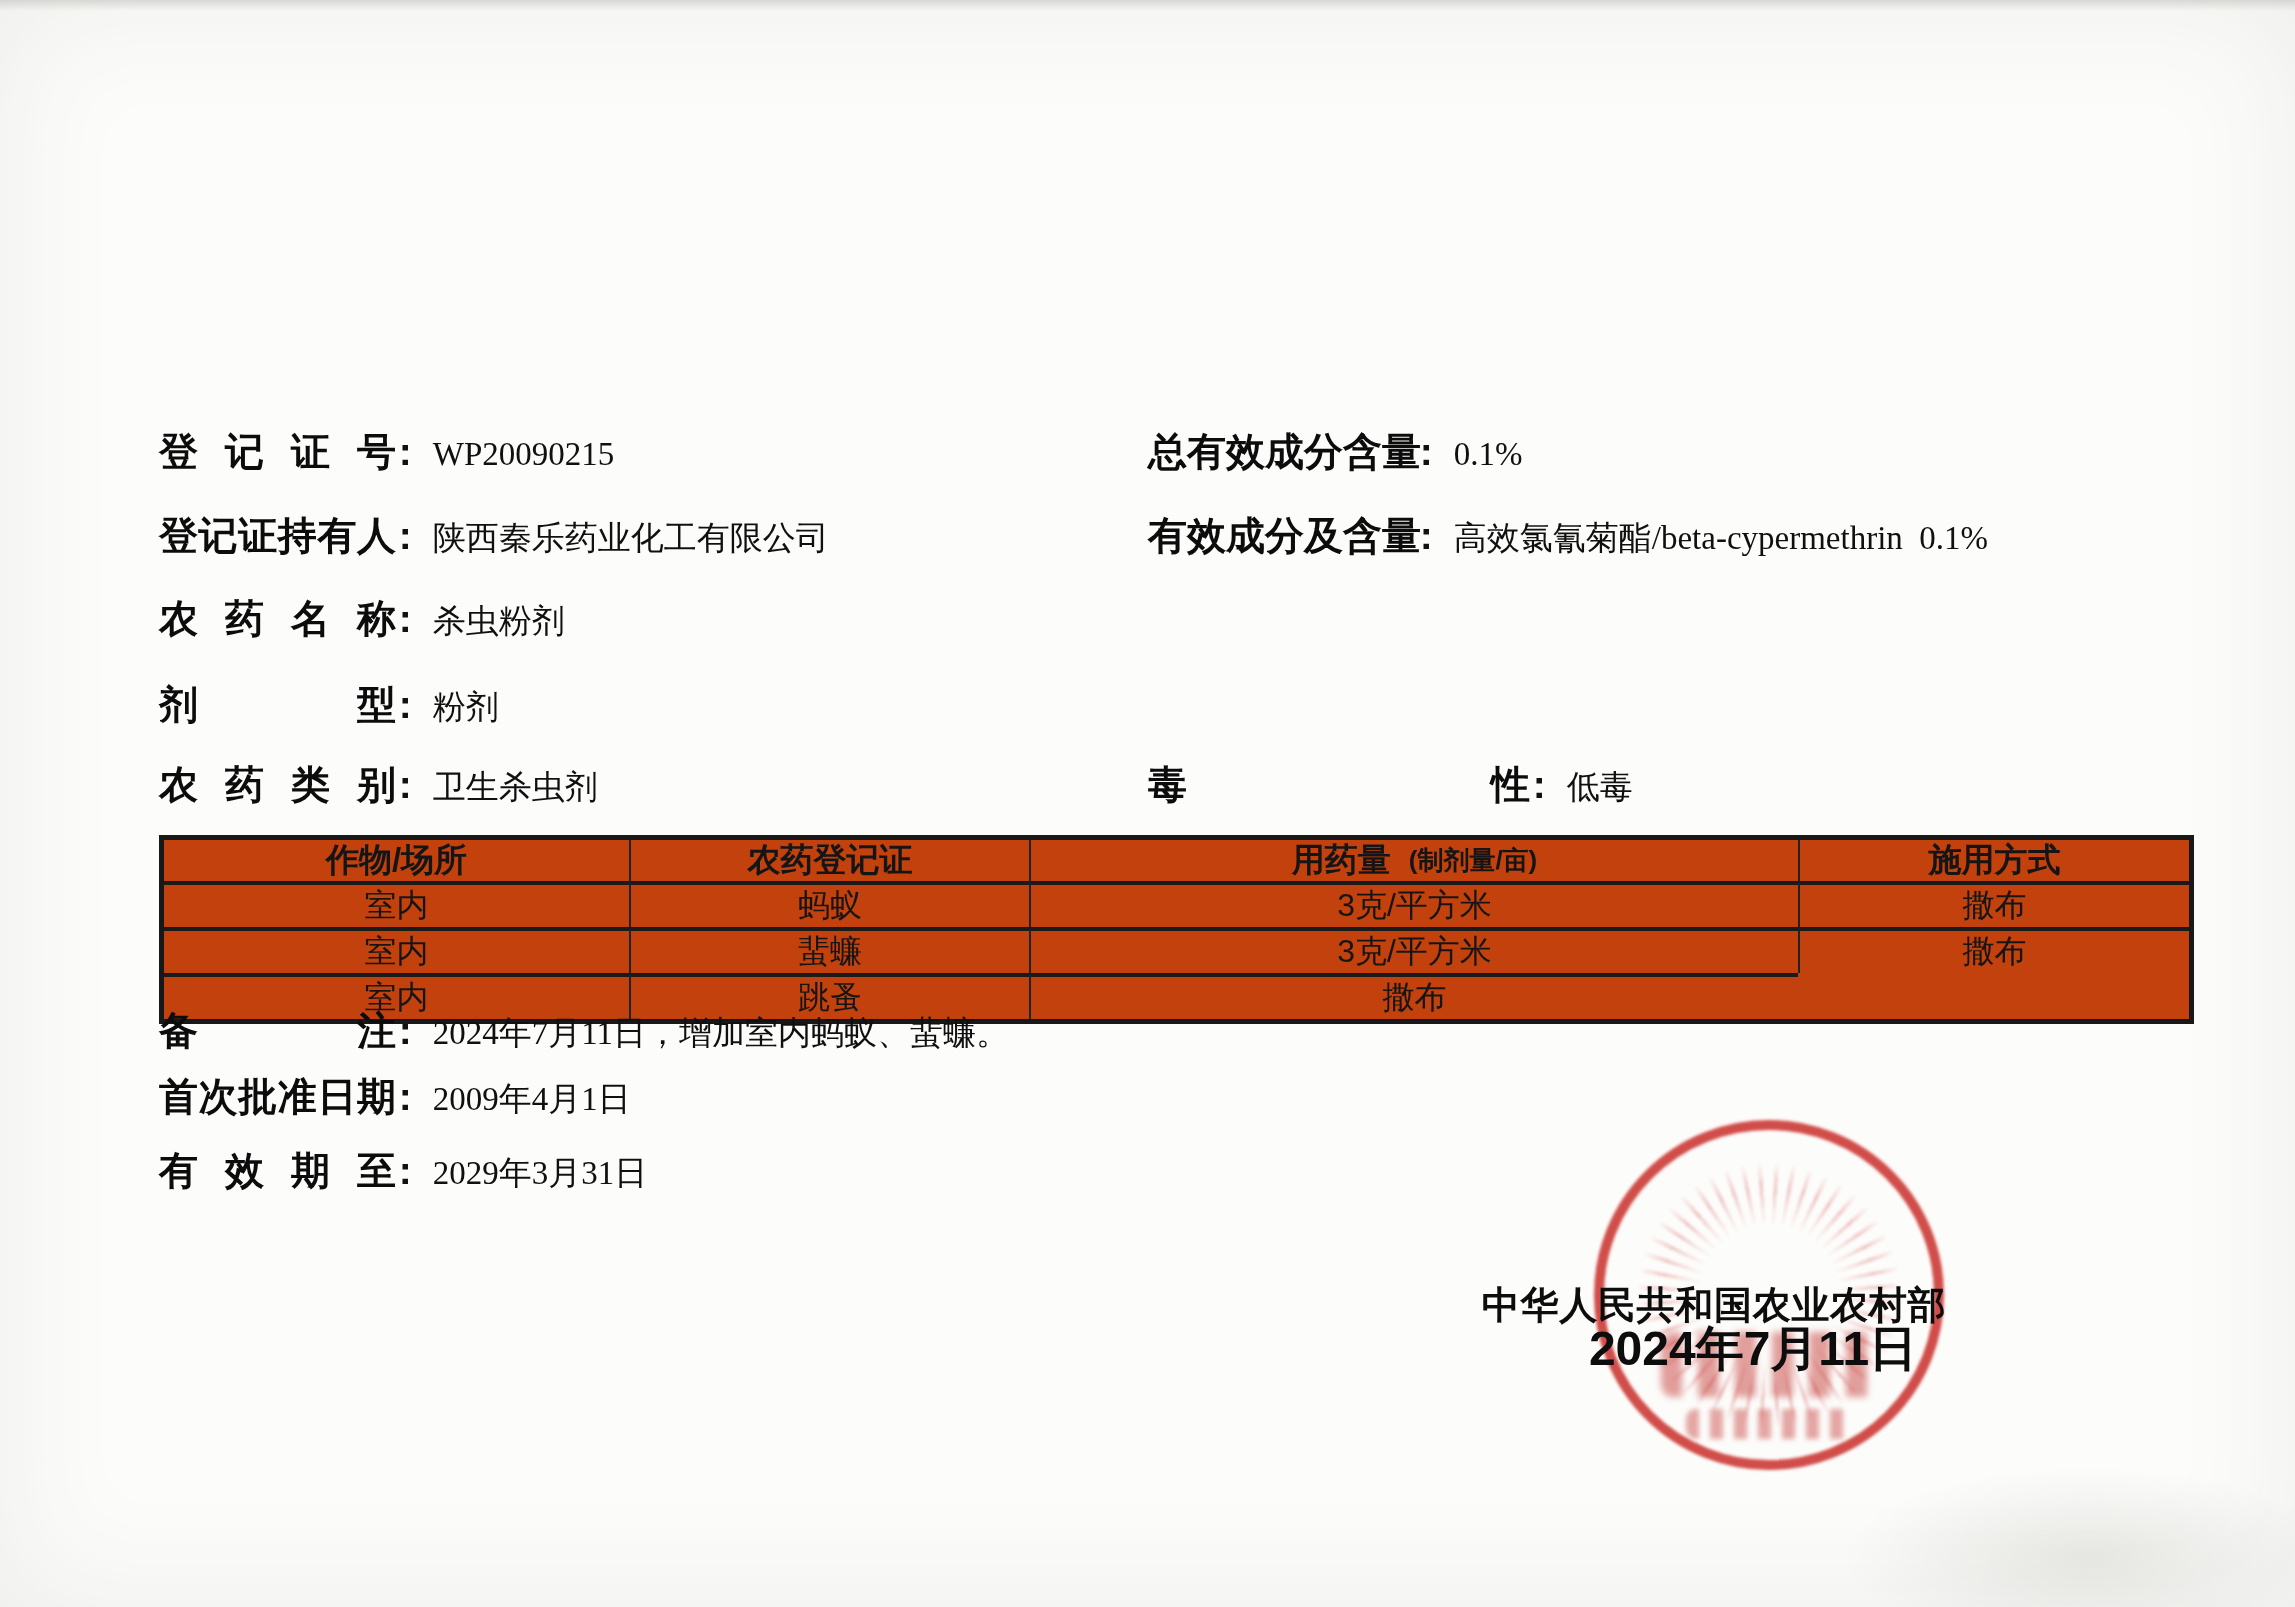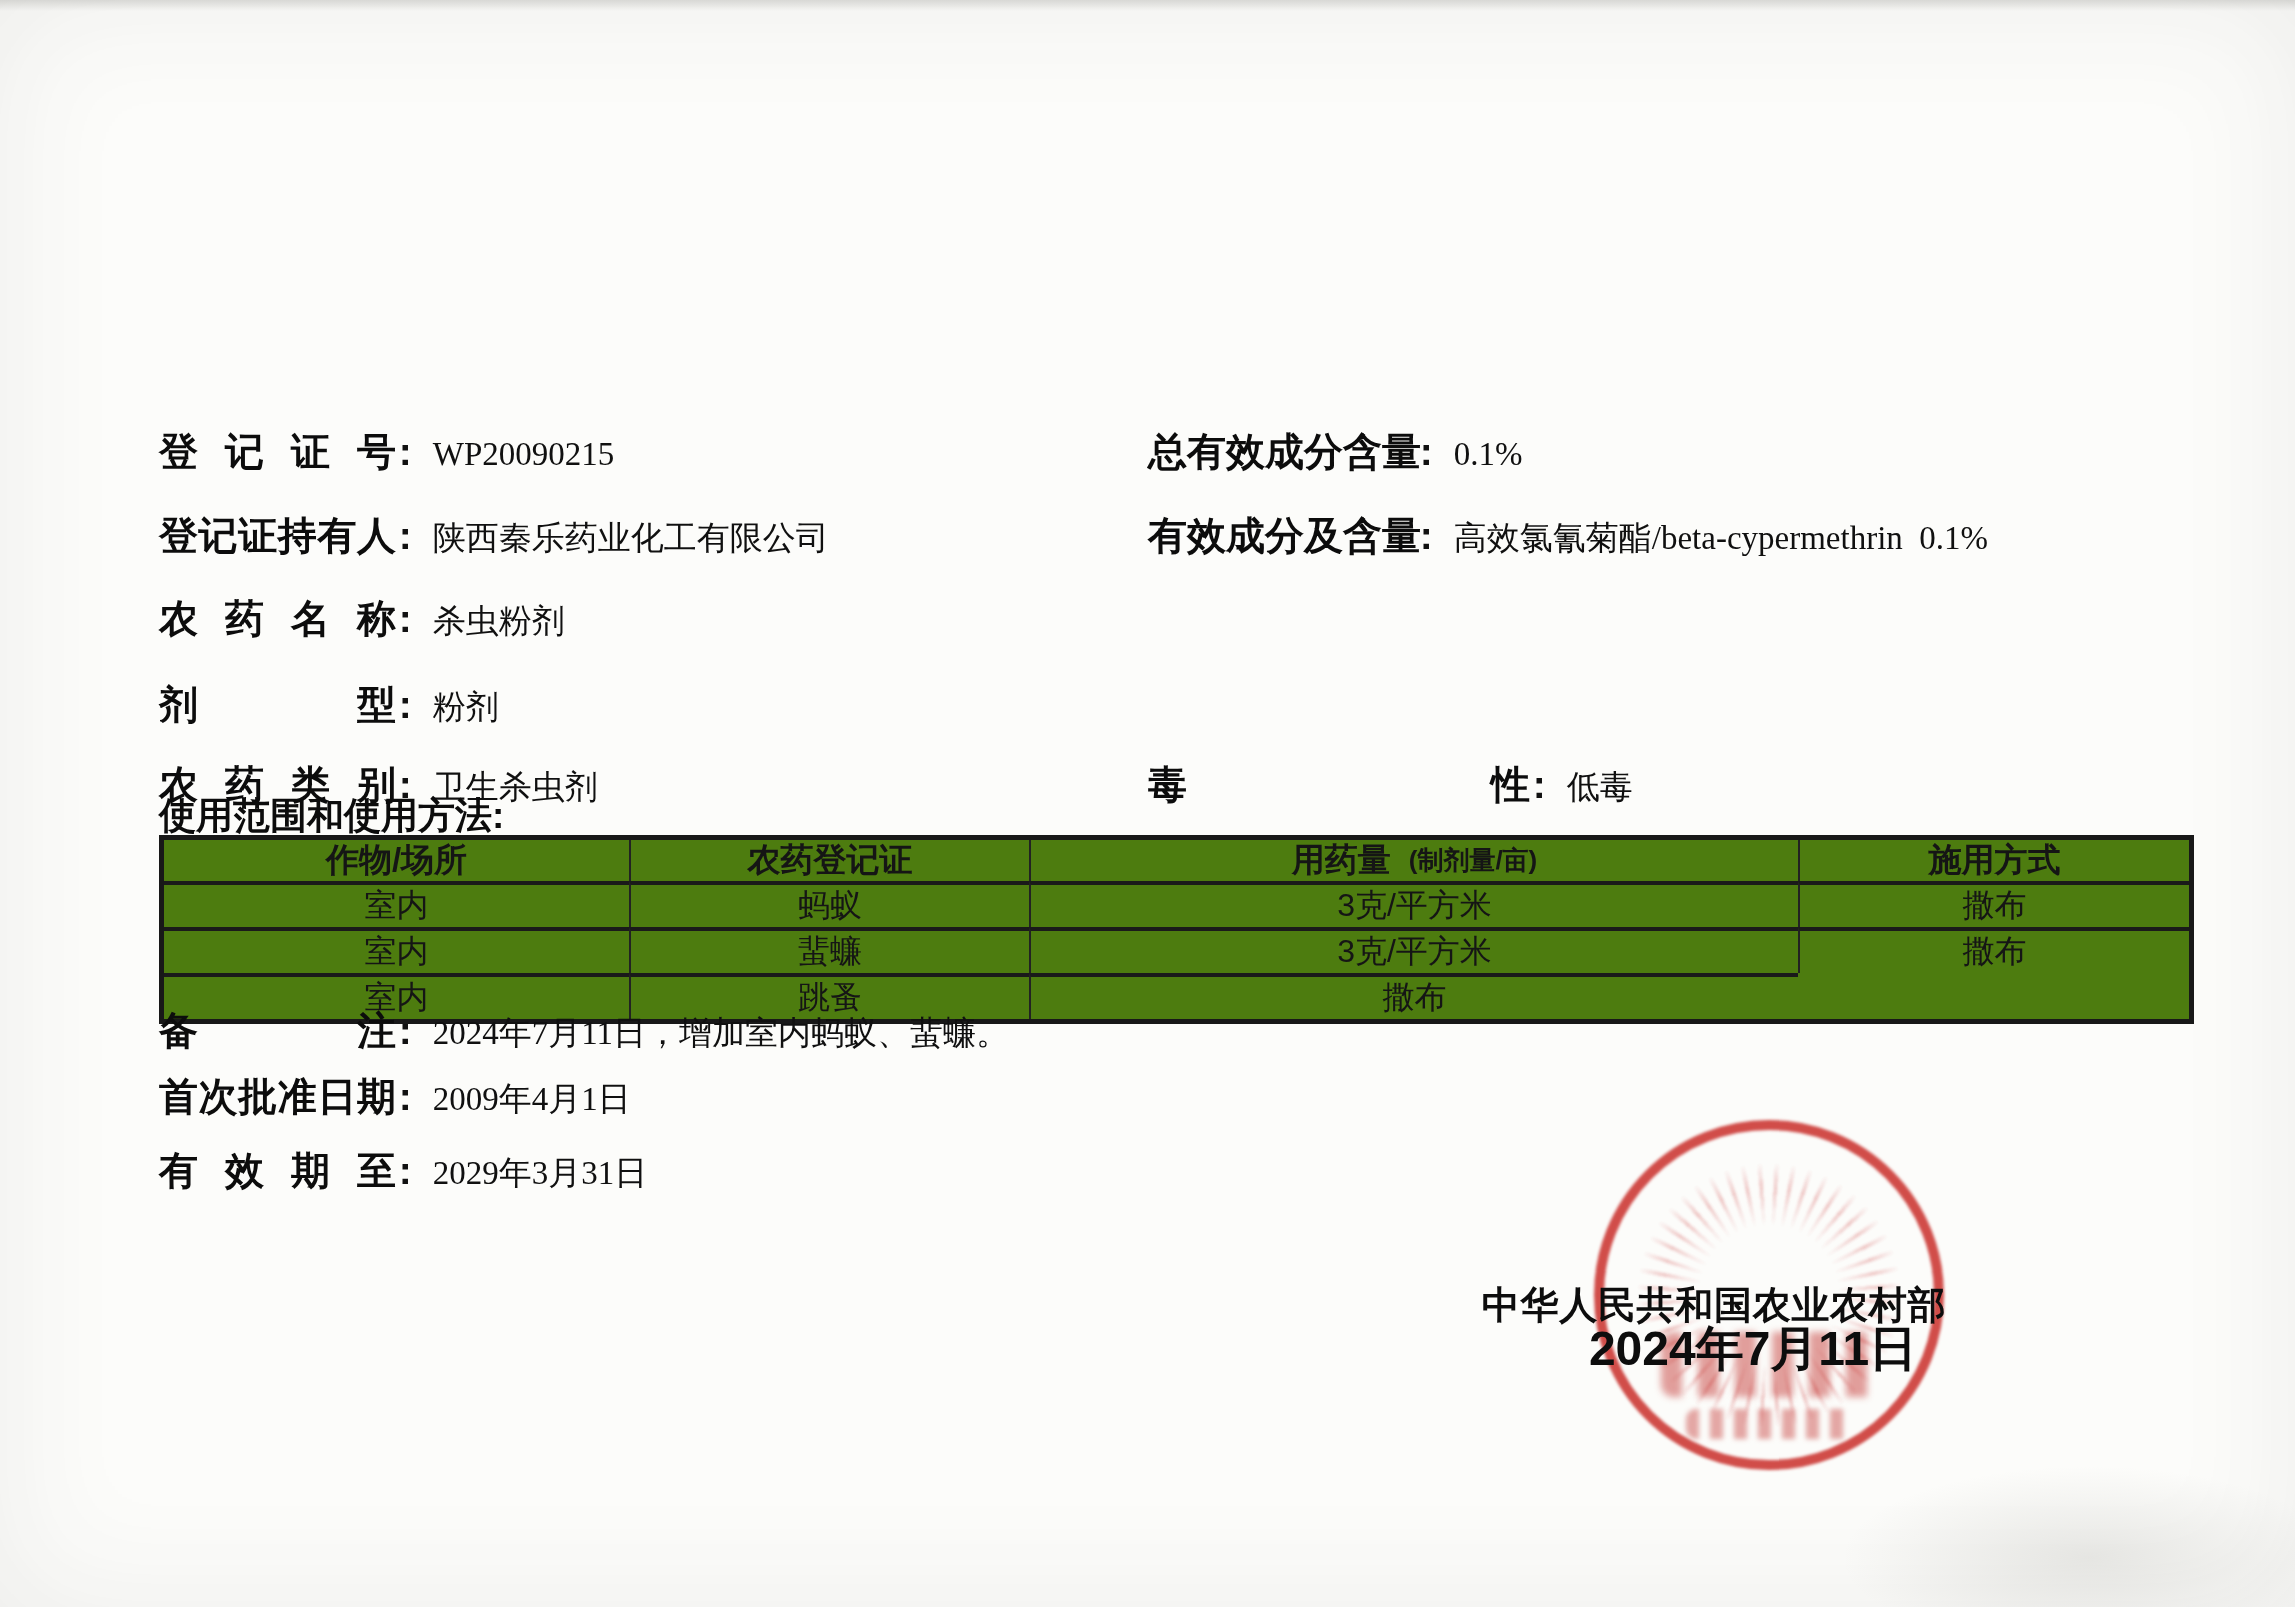--- a/index.html
+++ b/index.html
@@ -32,21 +32,21 @@
   .fvalue{
     font-family:"Liberation Serif","DejaVu Serif",serif;
     font-size:33px;color:#101010;white-space:pre;text-align:center;
   }
 
   .section-heading{position:absolute;left:159px;top:791px;font-weight:bold;font-size:37px;color:#0c0c0c;}
 
   .usage-table{
     position:absolute;left:159px;top:835px;
     display:grid;grid-template-columns:465px 400px 769px 391px;
-    border:5px solid #181818;background:#4d7c0f;
+    border:5px solid #181818;background:#c2410c;
   }
   .usage-table .cell{
     height:41px;display:flex;align-items:center;justify-content:center;
     border-left:2.8px solid #222;border-top:4.2px solid #1a1a1a;
     font-size:32px;color:#151515;white-space:nowrap;
   }
   .usage-table .cell.c0{border-left:none;}
   .usage-table .cell.hdr{border-top:none;font-weight:bold;font-size:33px;}
   .usage-table .cell .sub{font-size:26px;font-weight:bold;margin-left:18px;}
 
@@ -146,21 +146,20 @@
         <span>量</span>
       </span><span class="colon">:</span><span class="fvalue">高效氯氰菊酯/beta-cypermethrin  0.1%</span>
   </div>
   <div class="fieldrow" style="left:1148px;top:764px">
     <span class="flabel rwide justify-chars">
         <span>毒</span>
         <span>性</span>
       </span><span class="colon">:</span><span class="fvalue">低毒</span>
   </div>
 
-  <div class="section-heading">使用范围和使用方法:</div>
 
   <div class="usage-table">
     <div class="cell hdr c0">作物/场所</div>
     <div class="cell hdr">农药登记证</div>
     <div class="cell hdr">
         <span>用药量</span>
         <span class="sub">(制剂量/亩)</span>
       </div>
     <div class="cell hdr">施用方式</div>
 

